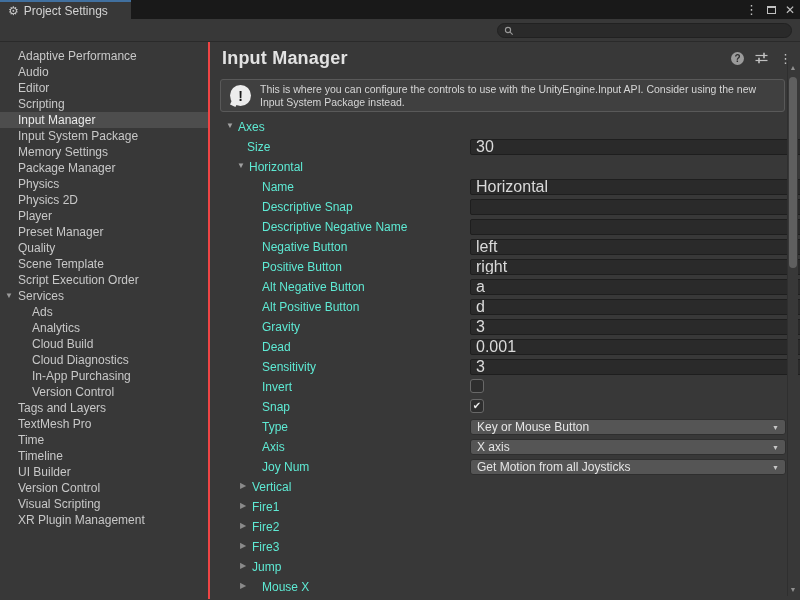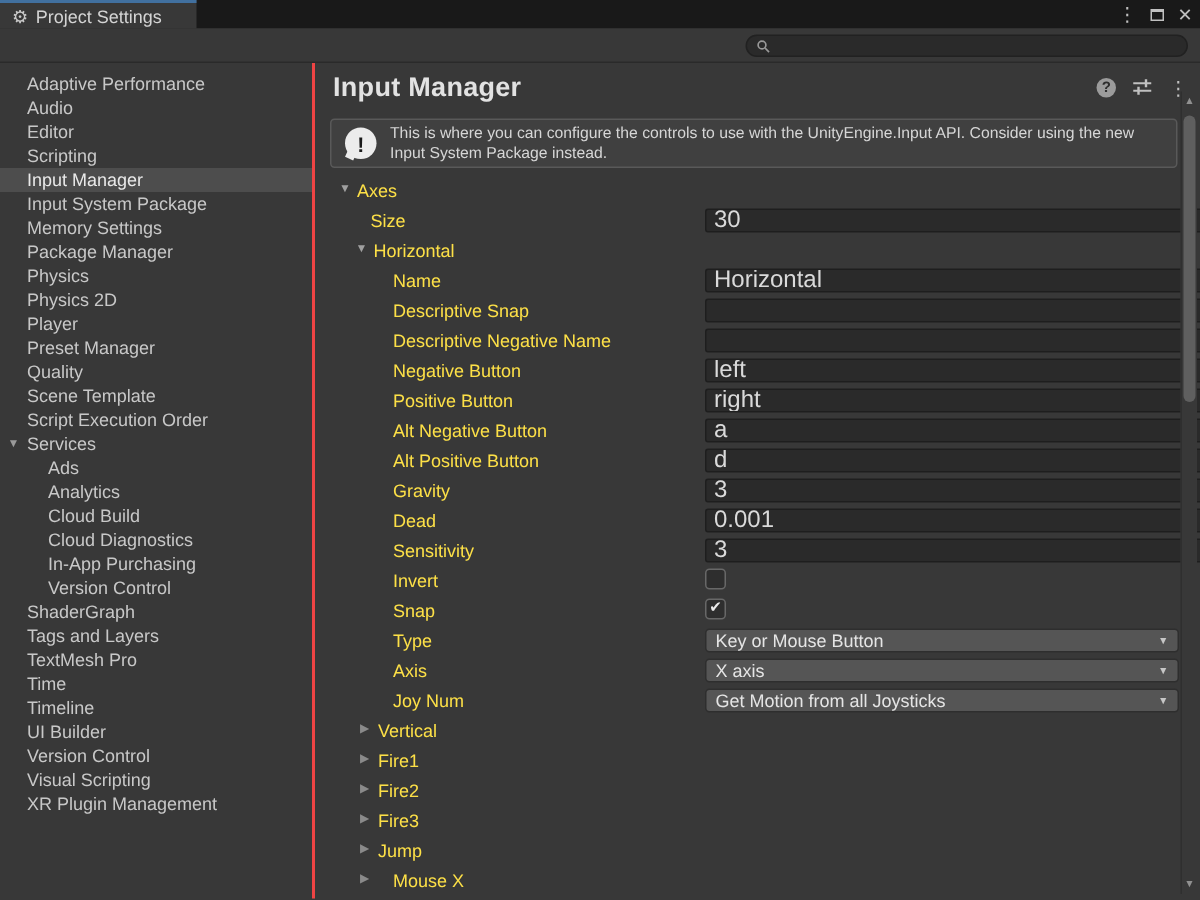--- a/index.html
+++ b/index.html
@@ -78,21 +78,21 @@
     content:""; position:absolute; bottom:0px; left:1px; width:6px; height:6px;
     background:#ECECEC; transform:rotate(25deg);
   }
   .info-text { font-size:10.5px; color:#D6D6D6; line-height:13px; padding-right:6px; white-space:pre-line; }
 
   
   #rows { position:absolute; top:75px; left:0; right:14px; }
   .row { height:20px; position:relative; }
   .row .tri { position:absolute; top:5px; font-size:8px; color:#A0A0A0; line-height:1; }
   .row .tri.closed { color:#8A8A8A; }
-  .row .lbl { position:absolute; top:3px; font-size:12px; color:#fde047; white-space:nowrap; }
+  .row .lbl { position:absolute; top:3px; font-size:12px; color:#5eead4; white-space:nowrap; }
   .field {
     position:absolute; left:260px; top:2px; width:360px; height:16px;
     background:var(--field,#2A2A2A); border:1px solid #1E1E1E; border-radius:2px;
     color:#DADADA; font-size:16px; line-height:14px; padding-left:5px; overflow:hidden; white-space:nowrap;
   }
   .dropdown {
     position:absolute; left:260px; top:2px; width:316px; height:16px;
     background:var(--dropdown,#555555); border:1px solid #2E2E2E; border-radius:3px;
     color:#E5E5E5; font-size:12px; line-height:14px; padding-left:6px; white-space:nowrap;
   }
@@ -161,21 +161,20 @@
         <div class="side-item"><span>Quality</span></div>
         <div class="side-item"><span>Scene Template</span></div>
         <div class="side-item"><span>Script Execution Order</span></div>
         <div class="side-item"><span class="tri">▼</span><span>Services</span></div>
         <div class="side-item sub"><span>Ads</span></div>
         <div class="side-item sub"><span>Analytics</span></div>
         <div class="side-item sub"><span>Cloud Build</span></div>
         <div class="side-item sub"><span>Cloud Diagnostics</span></div>
         <div class="side-item sub"><span>In-App Purchasing</span></div>
         <div class="side-item sub"><span>Version Control</span></div>
-        <div class="side-item"><span>ShaderGraph</span></div>
         <div class="side-item"><span>Tags and Layers</span></div>
         <div class="side-item"><span>TextMesh Pro</span></div>
         <div class="side-item"><span>Time</span></div>
         <div class="side-item"><span>Timeline</span></div>
         <div class="side-item"><span>UI Builder</span></div>
         <div class="side-item"><span>Version Control</span></div>
         <div class="side-item"><span>Visual Scripting</span></div>
         <div class="side-item"><span>XR Plugin Management</span></div>
       </div>
 

